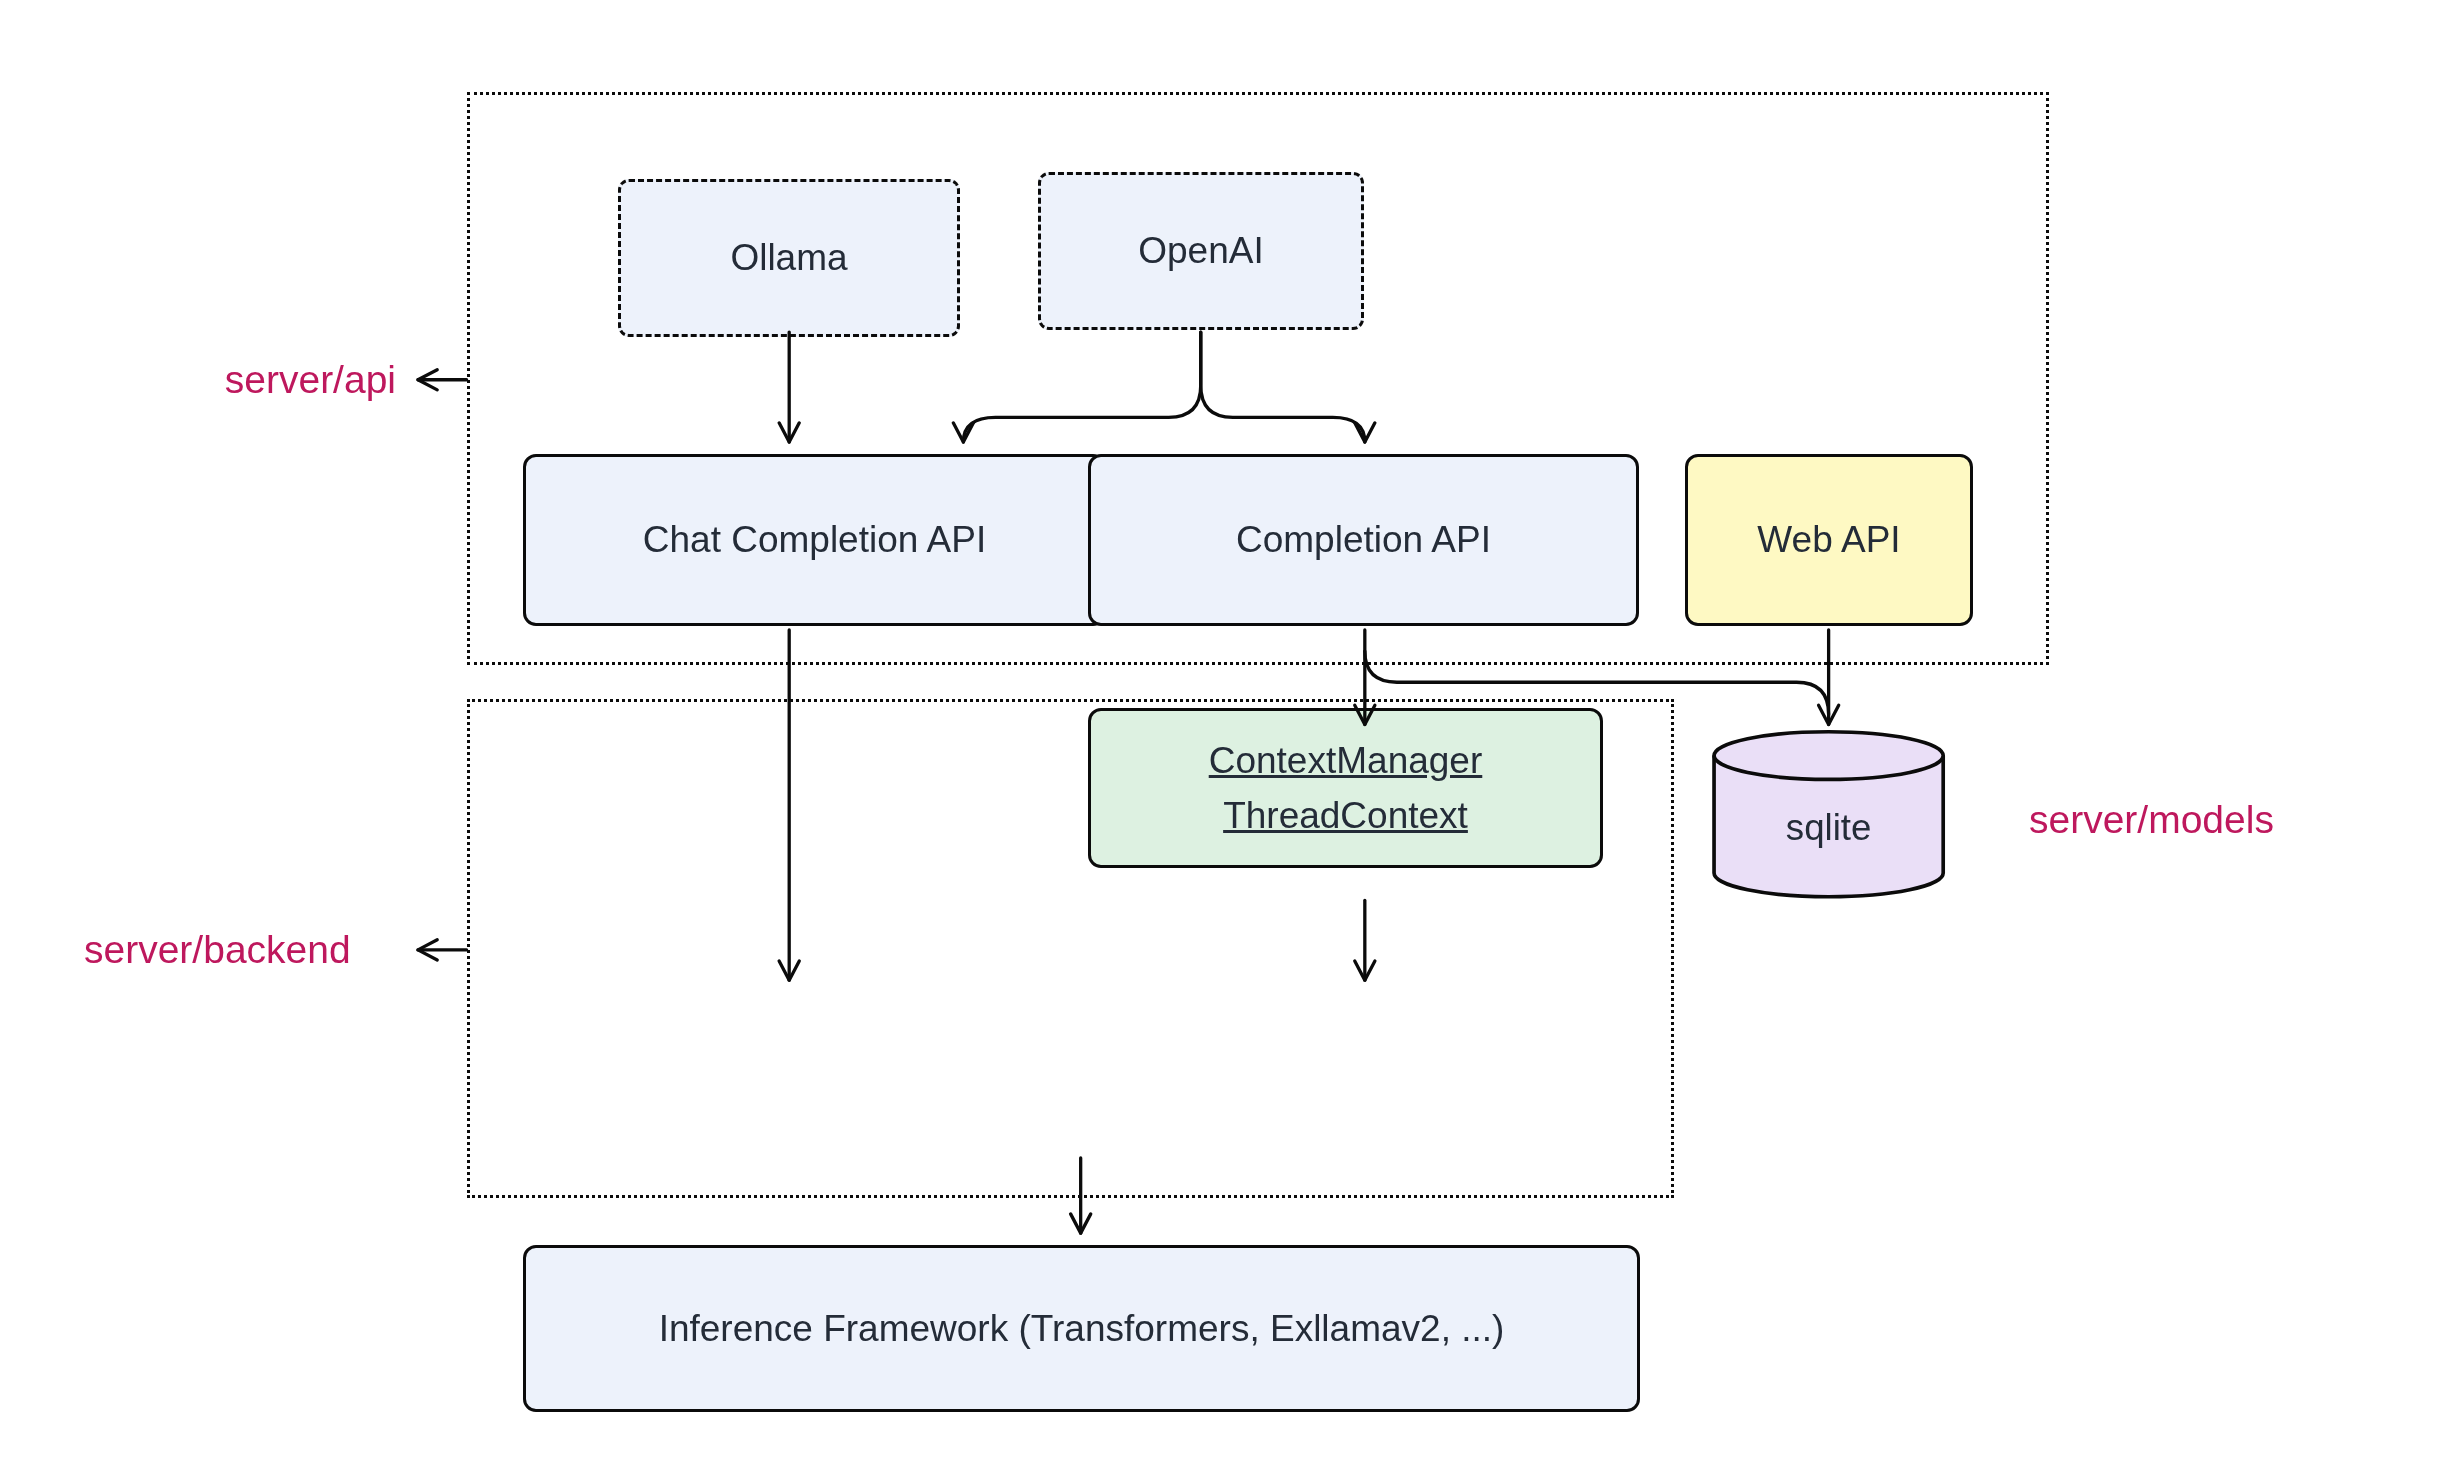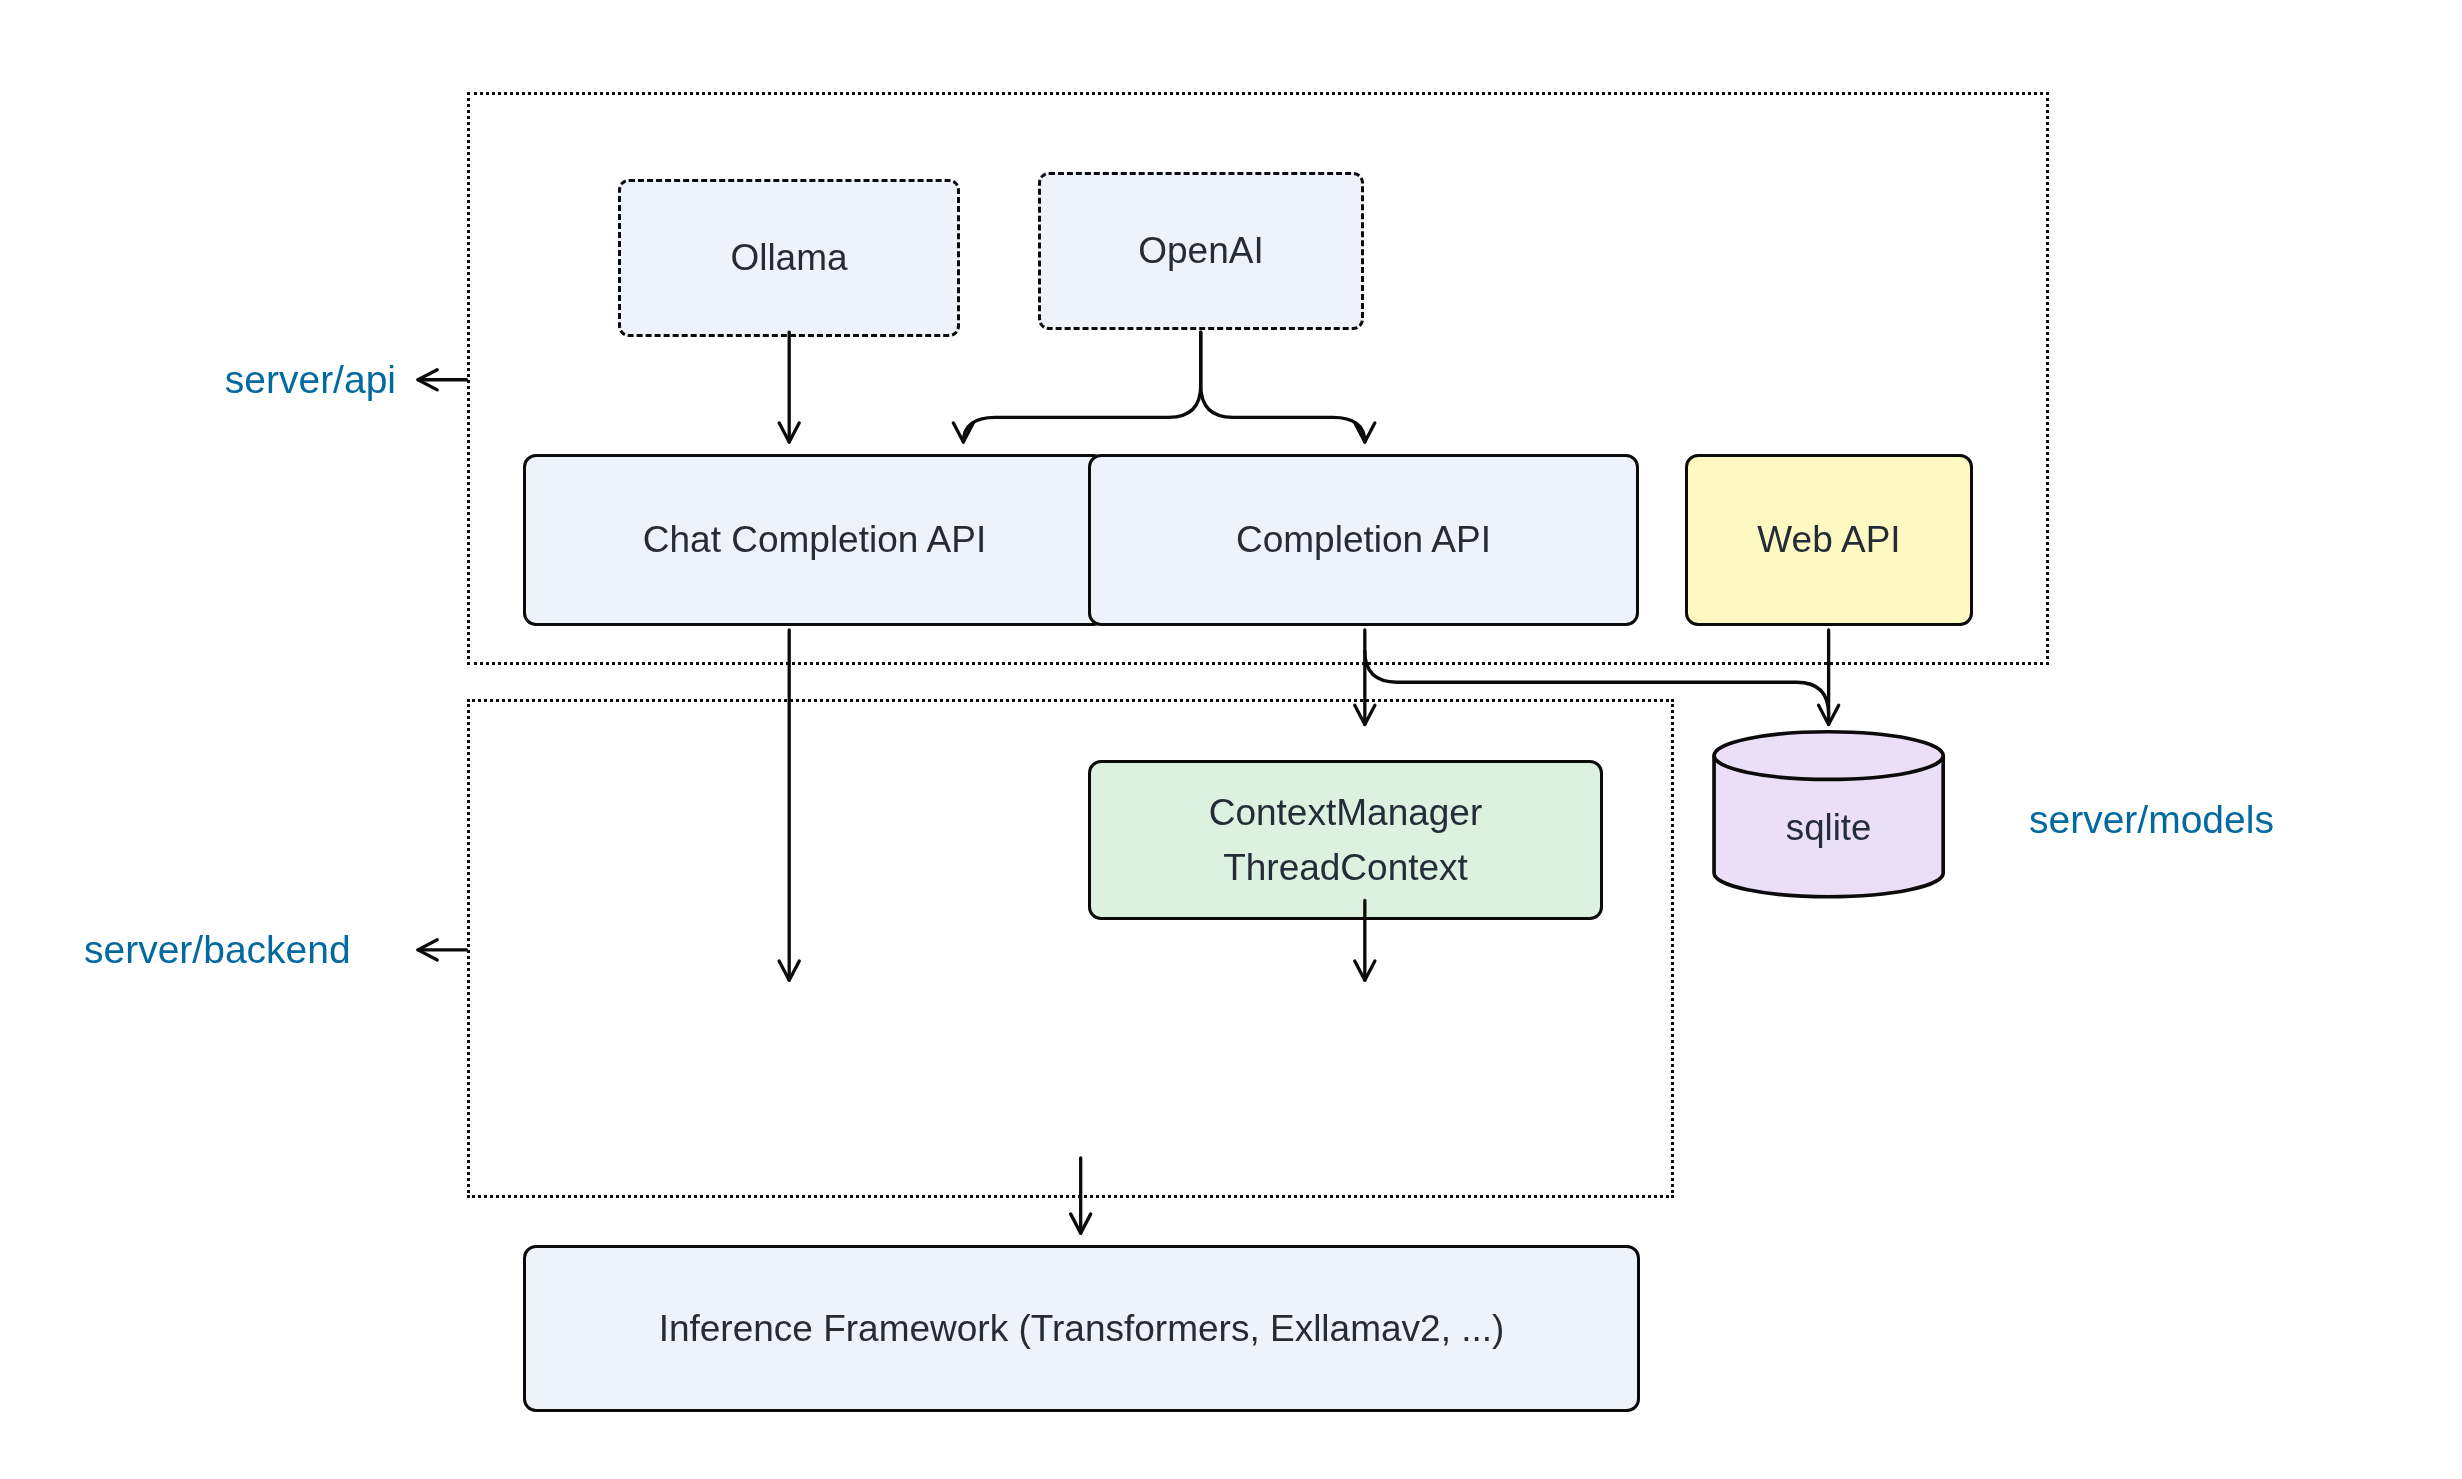--- a/index.html
+++ b/index.html
@@ -34,29 +34,29 @@
     line-height: 1.5;
     color: #242c38;
   }
   .node.dashed { border-style: dashed; border-radius: 11px; }
 
   .node.ollama    { left: 618px;  top: 172px;  width: 342px;  height: 158px; }
   .node.openai    { left: 1038px; top: 172px;  width: 326px;  height: 158px; }
   .node.chat      { left: 523px;  top: 454px;  width: 583px;  height: 172px; }
   .node.assistant { left: 1088px; top: 454px;  width: 551px;  height: 172px; }
   .node.web       { left: 1685px; top: 454px;  width: 288px;  height: 172px; }
-  .node.context   { left: 1088px; top: 760px;  width: 515px;  height: 160px; }
+  .node.context   { left: 1088px; top: 708px;  width: 515px;  height: 160px; text-decoration: underline; }
   .node.bi        { left: 523px;  top: 992px; width: 1117px; height: 162px; }
   .node.inference { left: 523px;  top: 1245px; width: 1117px; height: 167px; }
 
   .side-label {
     position: absolute;
     font-size: 39px;
     line-height: 44px;
-    color: #0369a1;
+    color: #be185d;
     white-space: nowrap;
   }
   .side-label.api-label     { left: 84px;  top: 358px;  width: 312px; text-align: right; }
   .side-label.backend-label { left: 84px;  top: 928px; width: 312px; text-align: left; }
   .side-label.models-label  { left: 2029px; top: 798px; width: 385px; text-align: left; }
 
   svg.overlay {
     position: absolute;
     left: 0; top: 0;
     width: 2462px;

